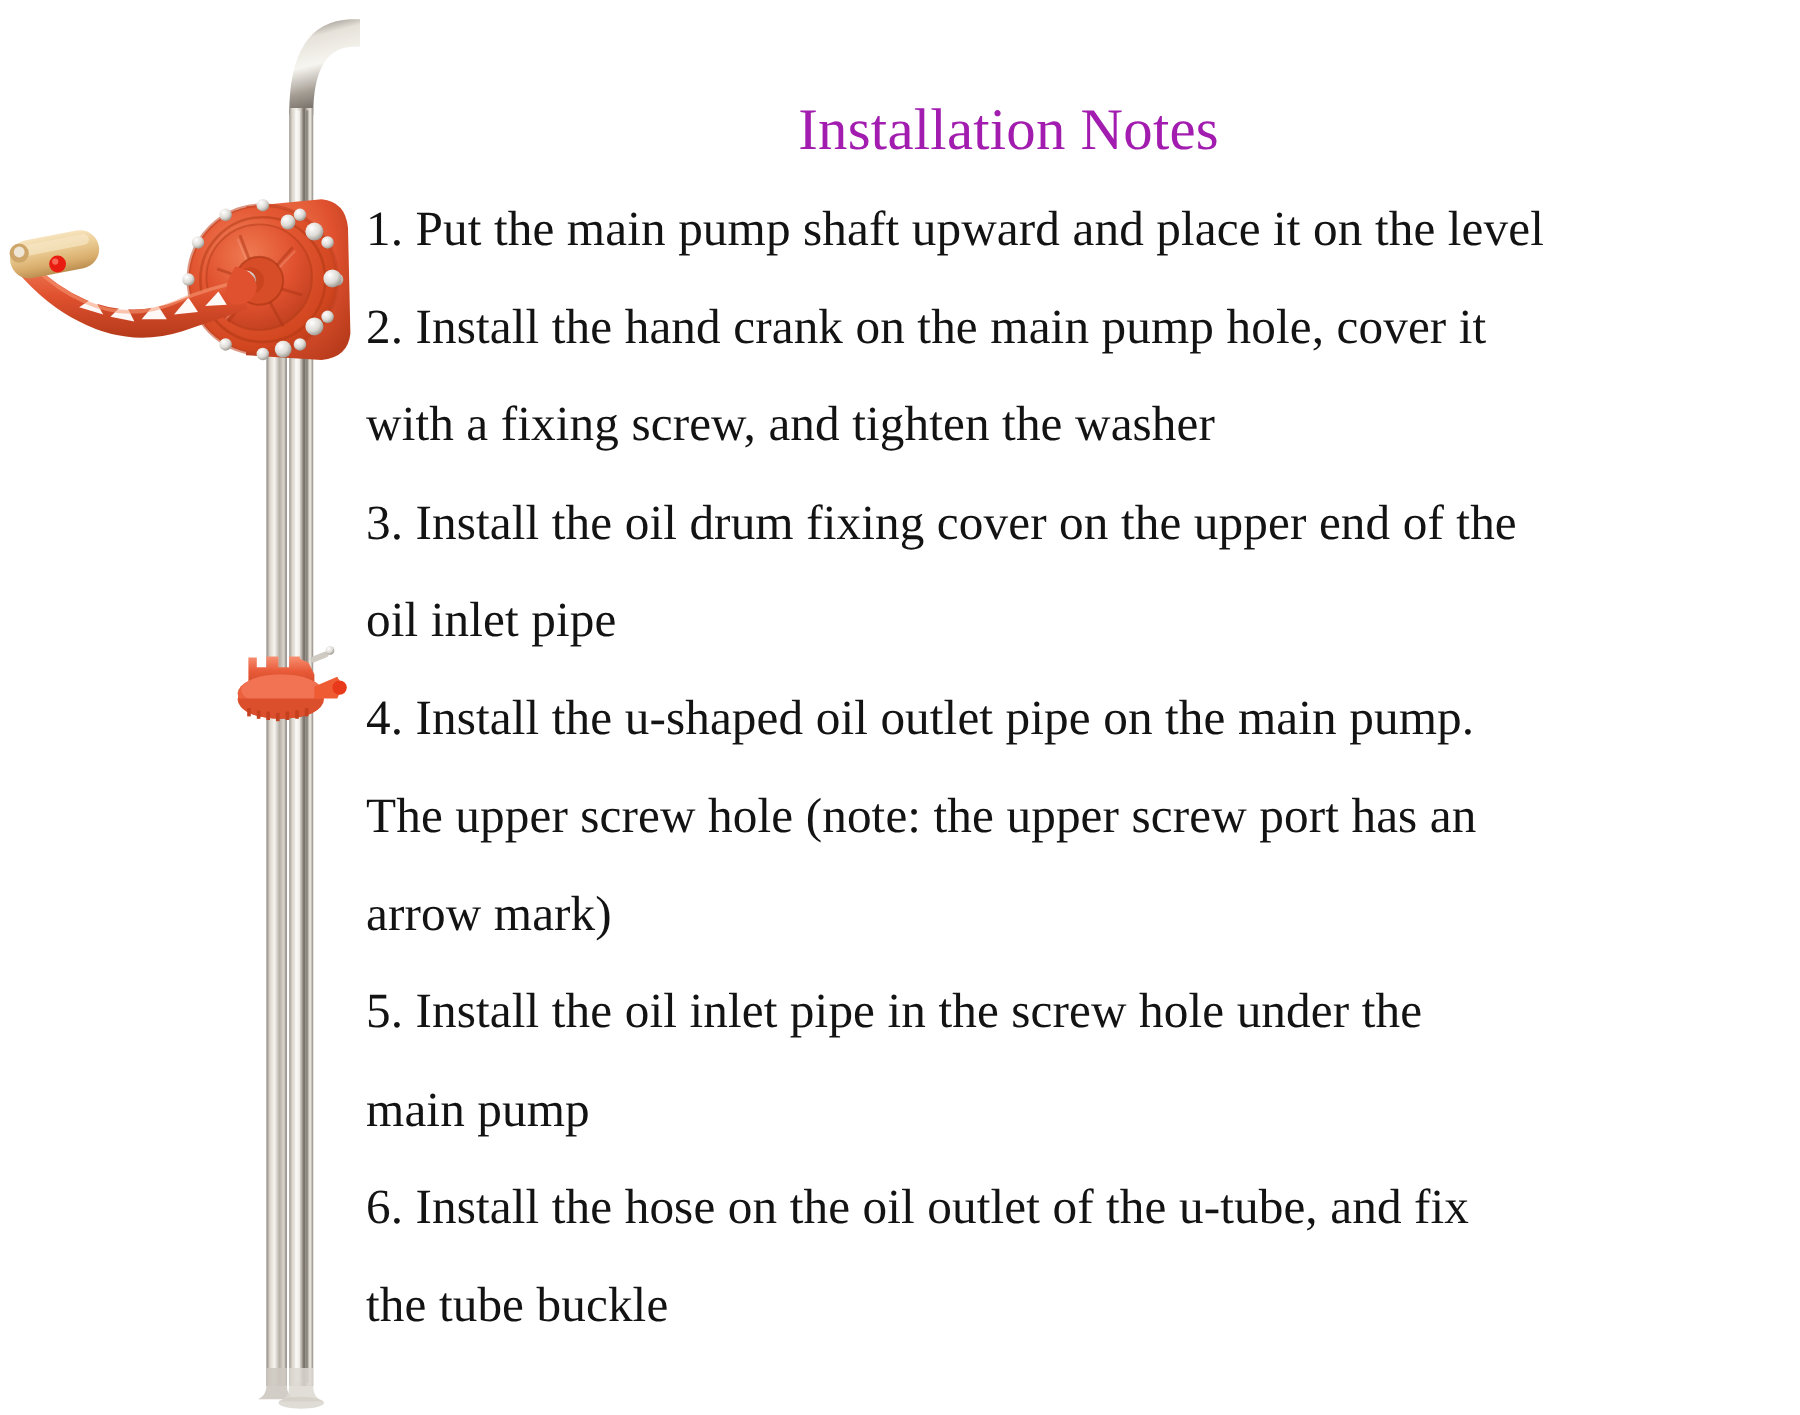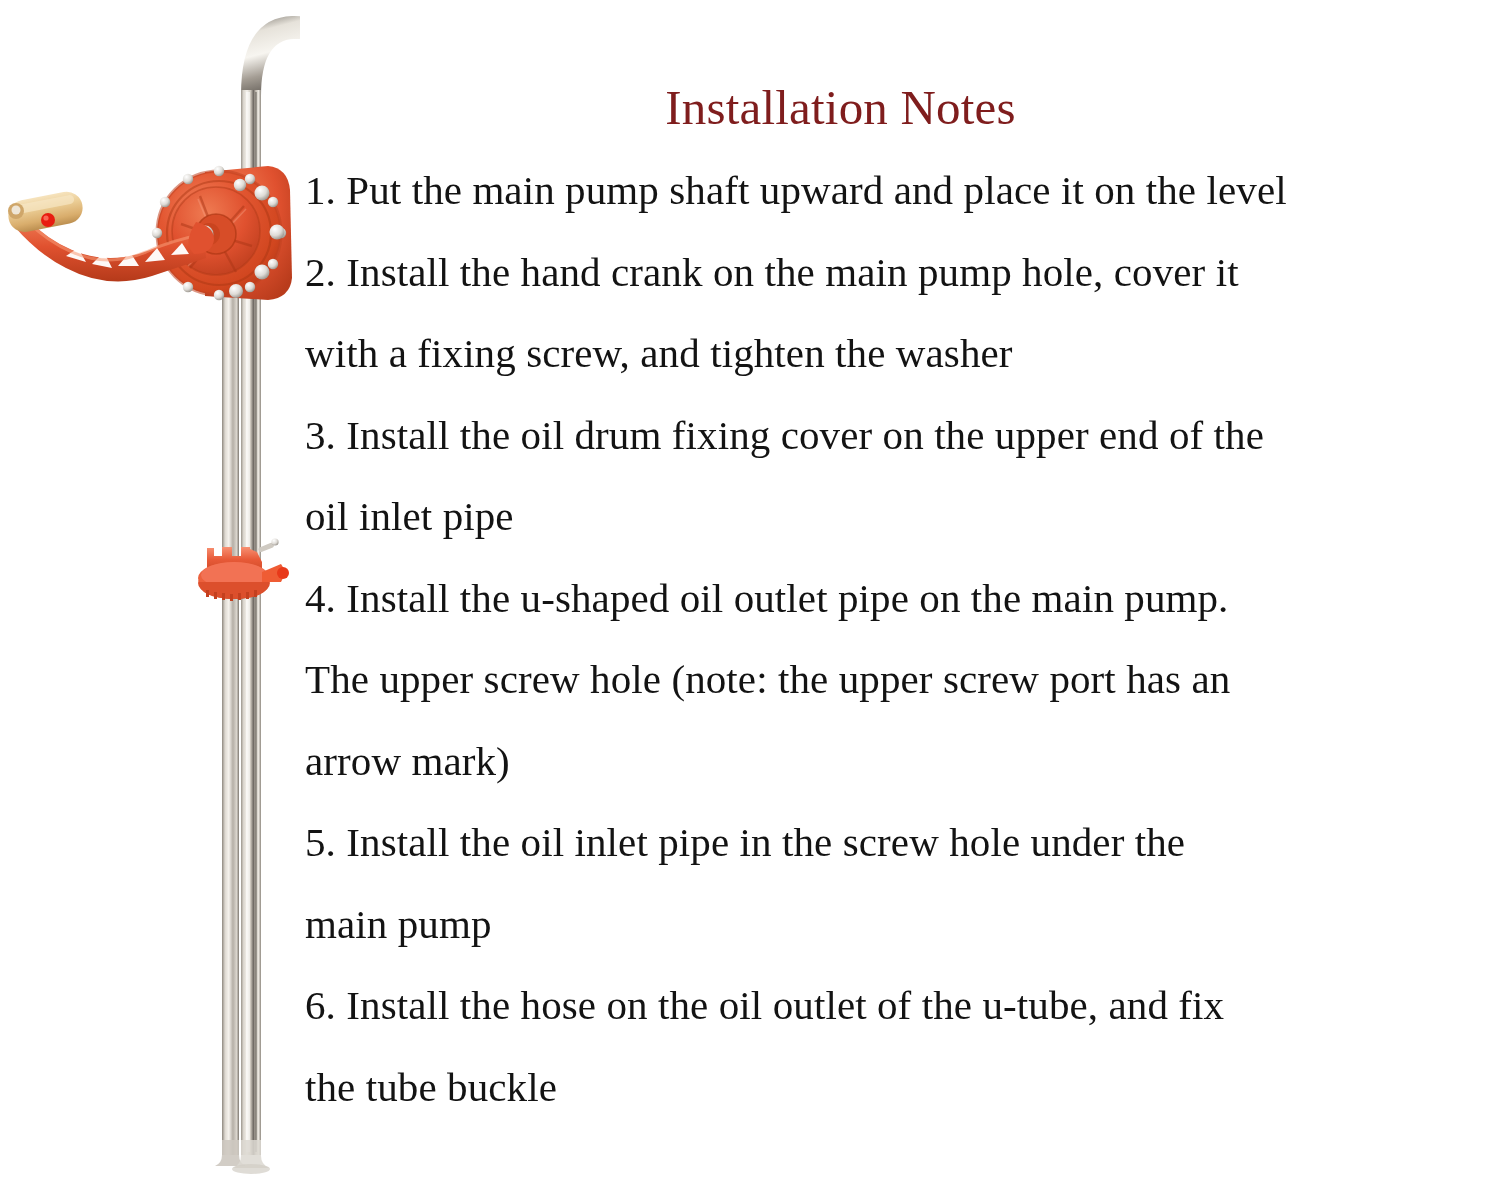--- a/index.html
+++ b/index.html
@@ -42,21 +42,21 @@
     height: 1179px;
   }
   #notes-title {
     position: absolute;
     left: 0;
     top: 46px;
     width: 1075px;
     text-align: center;
     font-size: 49px;
     line-height: 58px;
-    color: #7f1d1d;
+    color: #a21caf;
     font-weight: 400;
     letter-spacing: 0.2px;
     white-space: nowrap;
   }
   #notes-list {
     position: absolute;
     left: 2px;
     top: 150px;
     width: 1197px;
   }

